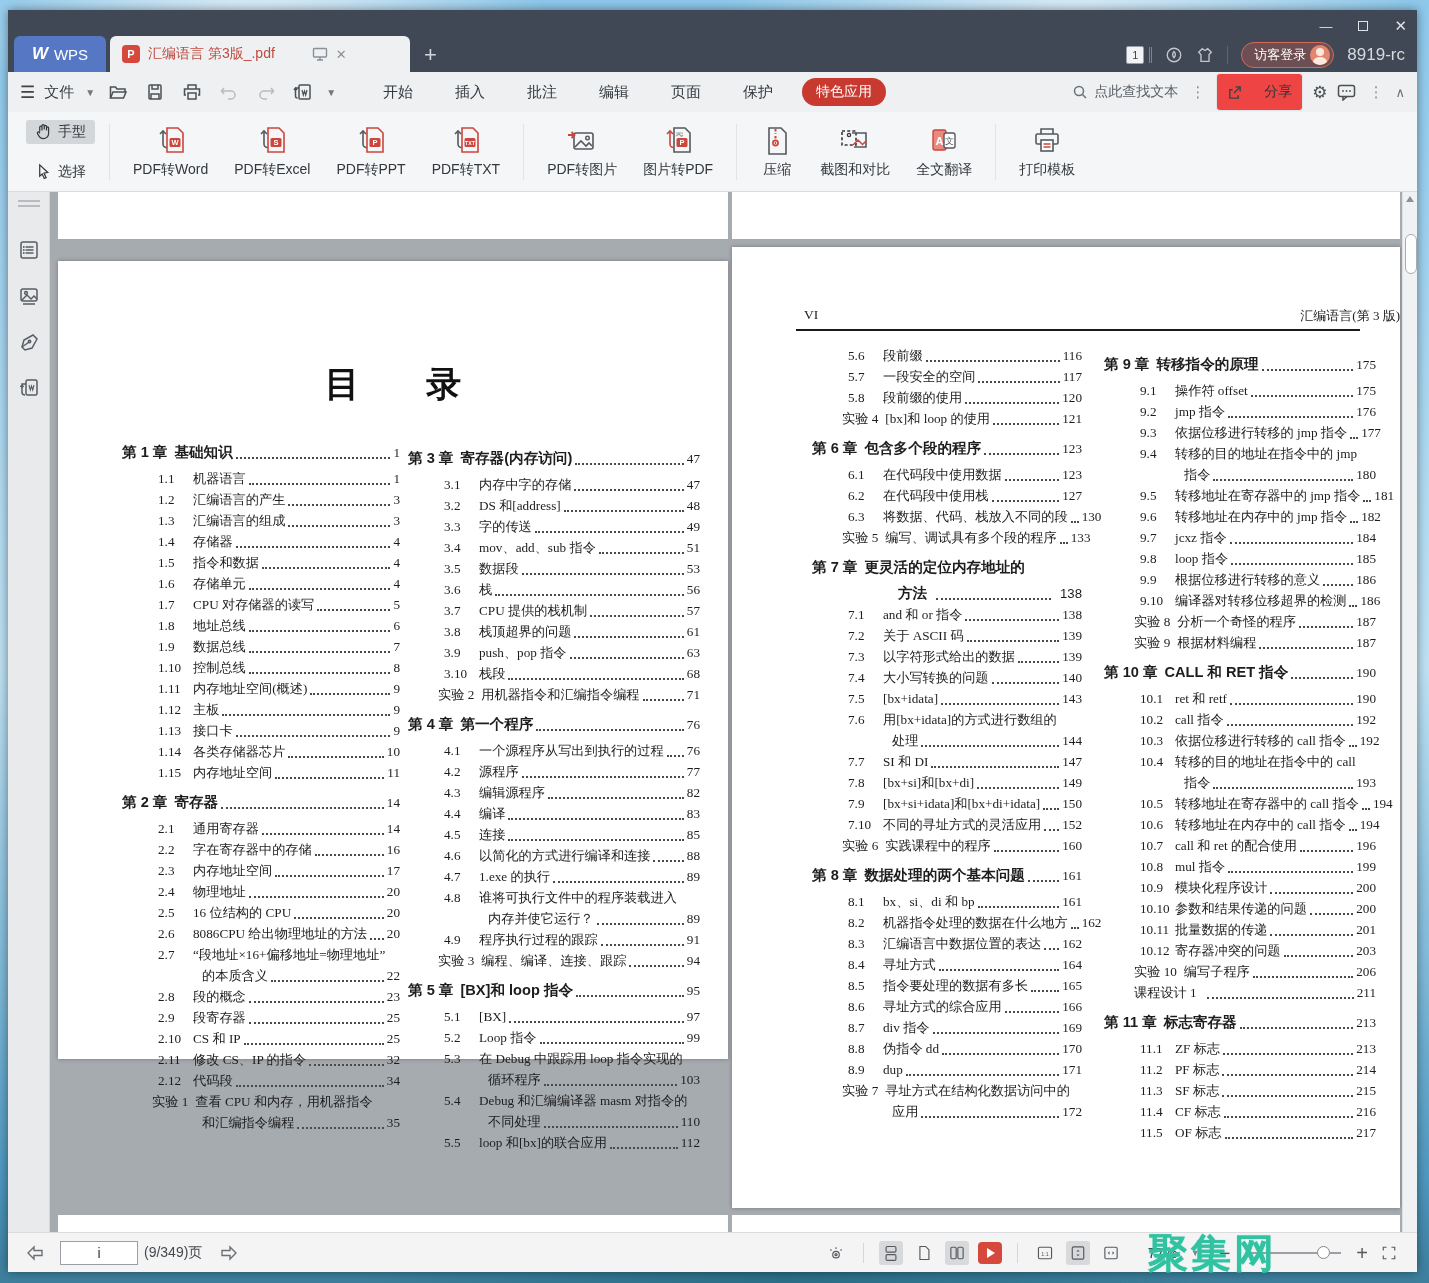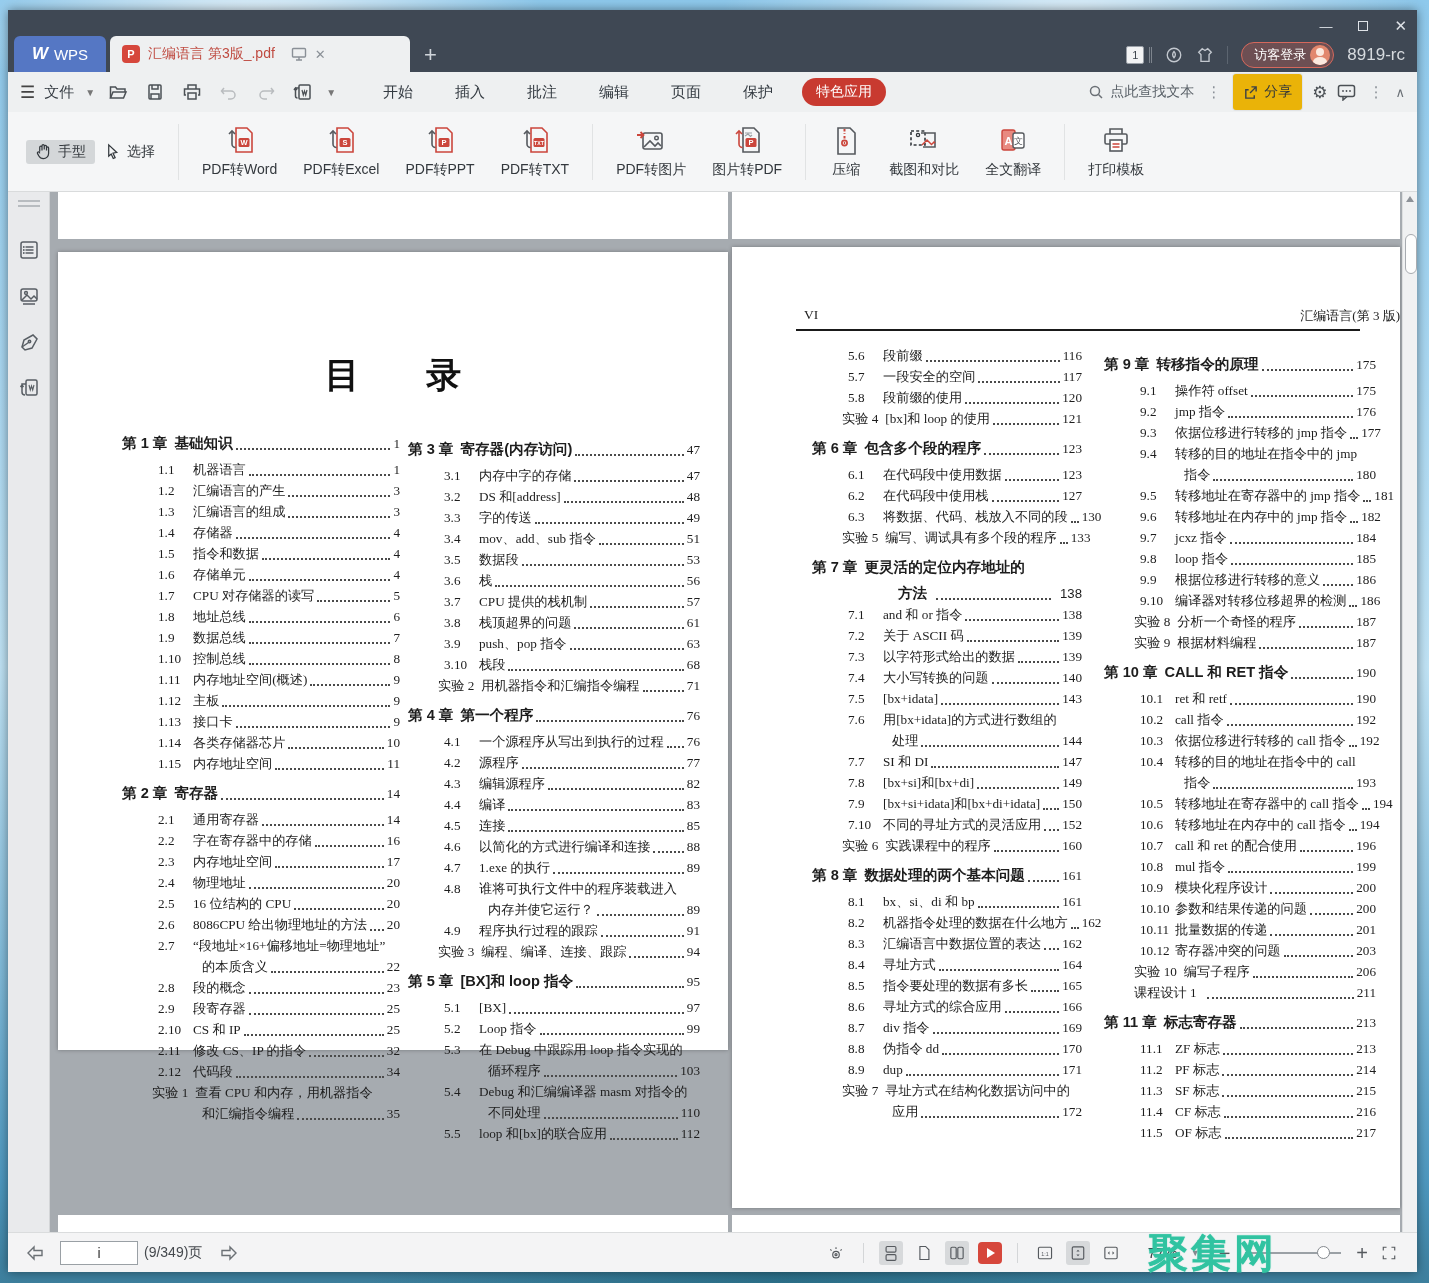--- a/index.html
+++ b/index.html
@@ -15,21 +15,21 @@
   }
   .window{position:absolute;left:8px;top:10px;width:1409px;height:1262px;background:#fff;box-shadow:0 0 10px rgba(0,0,0,.45);display:flex;flex-direction:column;}
 
   
   .titlebar{height:62px;background:#3f4854;position:relative;flex:none;}
   .tabs{position:absolute;left:6px;bottom:0;display:flex;align-items:flex-end;}
   .tab-wps{width:92px;height:36px;background:#5577c4;color:#fff;border-radius:6px 6px 0 0;display:flex;align-items:center;justify-content:center;gap:7px;font-size:15px;}
   .wps-logo{font-weight:700;font-size:17px;font-style:italic;letter-spacing:-1px;}
   .tab-doc{height:36px;min-width:300px;background:#eef0f1;border-radius:6px 6px 0 0;margin-left:4px;display:flex;align-items:center;padding:0 10px 0 12px;gap:8px;}
   .pdf-ico{width:18px;height:18px;background:#d6473c;border-radius:4px;color:#fff;font-size:11px;font-weight:700;display:flex;align-items:center;justify-content:center;}
-  .tab-doc .ttl{color:#bf4a40;font-size:14px;margin-right:8px;white-space:nowrap;}
+  .tab-doc .ttl{color:#bf4a40;font-size:14px;margin-right:29px;white-space:nowrap;}
   .tab-gly{color:#8a9097;font-size:13px;cursor:pointer;}
   .tab-add{color:#cfd4da;font-size:22px;margin-left:14px;padding-bottom:4px;cursor:pointer;}
   .win-ctrl{position:absolute;top:4px;right:10px;display:flex;gap:26px;color:#dfe3e8;font-size:13px;align-items:center;height:24px;}
   .win-ctrl span{cursor:pointer;}
   .box-max{display:inline-block;width:10px;height:10px;border:1.5px solid #dfe3e8;}
   .acct{position:absolute;top:32px;right:12px;display:flex;align-items:center;gap:13px;color:#cfd4da;}
   .badge1{width:18px;height:18px;background:#f2f3f4;border:1px solid #9aa0a8;color:#3c434c;font-size:11px;display:flex;align-items:center;justify-content:center;border-radius:2px;}
   .badge-bar{width:3px;height:16px;border-left:1px solid #7d848d;border-right:1px solid #7d848d;margin-left:-8px;}
   .tb-svgico{width:18px;height:18px;stroke:#c3c8cf;fill:none;stroke-width:1.5;}
   .vsep{width:1px;height:18px;background:#5c6570;}
@@ -46,43 +46,43 @@
   .file-lbl{margin-right:2px;}
   .chev{font-size:10px;color:#777;}
   .qico{width:20px;height:20px;stroke:#4b5055;fill:none;stroke-width:1.5;margin:0 4px;cursor:pointer;}
   .qico.dis{stroke:#b9bcbf;}
   .menu-items{display:flex;align-items:center;margin-left:26px;gap:0;}
   .mi{padding:6px 21px;cursor:pointer;}
   .pill-feat{background:#c83a30;color:#fff;font-size:14px;padding:5px 14px;border-radius:14px;margin-left:8px;cursor:pointer;}
   .mb-right{margin-left:auto;display:flex;align-items:center;gap:10px;color:#596067;font-size:14px;}
   .srch{display:flex;align-items:center;gap:6px;cursor:text;}
   .dots3{color:#8a9097;font-size:15px;padding:0 2px;}
-  .share-chip{background:#eab308;border-radius:3px;padding:9px 10px;display:flex;align-items:center;gap:6px;color:#2f353b;cursor:pointer;box-shadow:0 0 0 1px #e2e4e6;}
+  .share-chip{background:#ef4444;border-radius:3px;padding:9px 10px;display:flex;align-items:center;gap:22px;color:#2f353b;cursor:pointer;box-shadow:0 0 0 1px #e2e4e6;}
   .gearc,.cmtc{font-size:17px;color:#4b5055;cursor:pointer;}
   .collapse{color:#6a7076;font-size:13px;cursor:pointer;}
 
   
   .ribbon{height:80px;background:#f5f6f7;border-bottom:1px solid #d9dbdc;display:flex;align-items:center;padding:0 8px;flex:none;}
   .rgroup{display:flex;align-items:center;height:66px;}
   .rsep{width:1px;height:56px;background:#e1e3e4;margin:0 10px;}
-  .tool2{display:flex;flex-direction:row;gap:0;margin:0 4px 0 10px;justify-content:flex-end;}
+  .tool2{display:flex;flex-direction:column;gap:16px;margin:0 4px 0 10px;justify-content:flex-end;}
   .tbtn{display:flex;align-items:center;gap:6px;font-size:14px;color:#33383d;padding:3px 9px;border-radius:3px;cursor:pointer;}
   .tbtn.sel{background:#d4d7d9;}
   .cvt{display:flex;flex-direction:column;align-items:center;gap:4px;padding:4px 13px;font-size:14px;color:#33383d;cursor:pointer;}
   .cvt svg{width:34px;height:32px;}
 
   
   .main{flex:1;position:relative;background:#a6abb0;overflow:hidden;}
   .sidebar{position:absolute;left:0;top:0;bottom:0;width:42px;background:#e9eaec;border-right:1px solid #d3d5d7;display:flex;flex-direction:column;align-items:center;padding-top:8px;gap:24px;}
   .sb-handle{width:22px;height:7px;border-top:2px solid #b8bcc0;border-bottom:2px solid #b8bcc0;margin-bottom:8px;cursor:pointer;}
   .sb-ico{width:22px;height:22px;stroke:#585e64;fill:none;stroke-width:1.5;cursor:pointer;}
 
   .pagepart{position:absolute;background:#fff;}
   .page{position:absolute;background:#fff;box-shadow:0 0 4px rgba(0,0,0,.3);}
-  .page-l{left:50px;top:60px;width:670px;height:798px;}
+  .page-l{left:50px;top:69px;width:670px;height:798px;}
   .page-r{left:724px;top:55px;width:668px;height:961px;}
   .part-tl{left:50px;top:0;width:670px;height:47px;}
   .part-tr{left:724px;top:0;width:668px;height:47px;}
   .part-bl{left:50px;top:1023px;width:670px;height:17px;}
   .part-br{left:724px;top:1023px;width:668px;height:17px;}
 
   .toc-title{position:absolute;top:100px;left:0;right:0;text-align:center;font-family:"Liberation Serif",serif;font-weight:700;font-size:35px;color:#111;letter-spacing:1.9em;padding-left:1.9em;}
   .folio{position:absolute;left:72px;top:60px;font-family:"Liberation Serif",serif;font-size:13.5px;color:#222;}
   .runtitle{position:absolute;left:0;right:0;top:60px;text-align:right;font-family:"Liberation Serif",serif;font-size:13px;color:#222;}
   .hrule{position:absolute;left:64px;right:40px;top:82px;border-bottom:2px solid #1a1a1a;}

